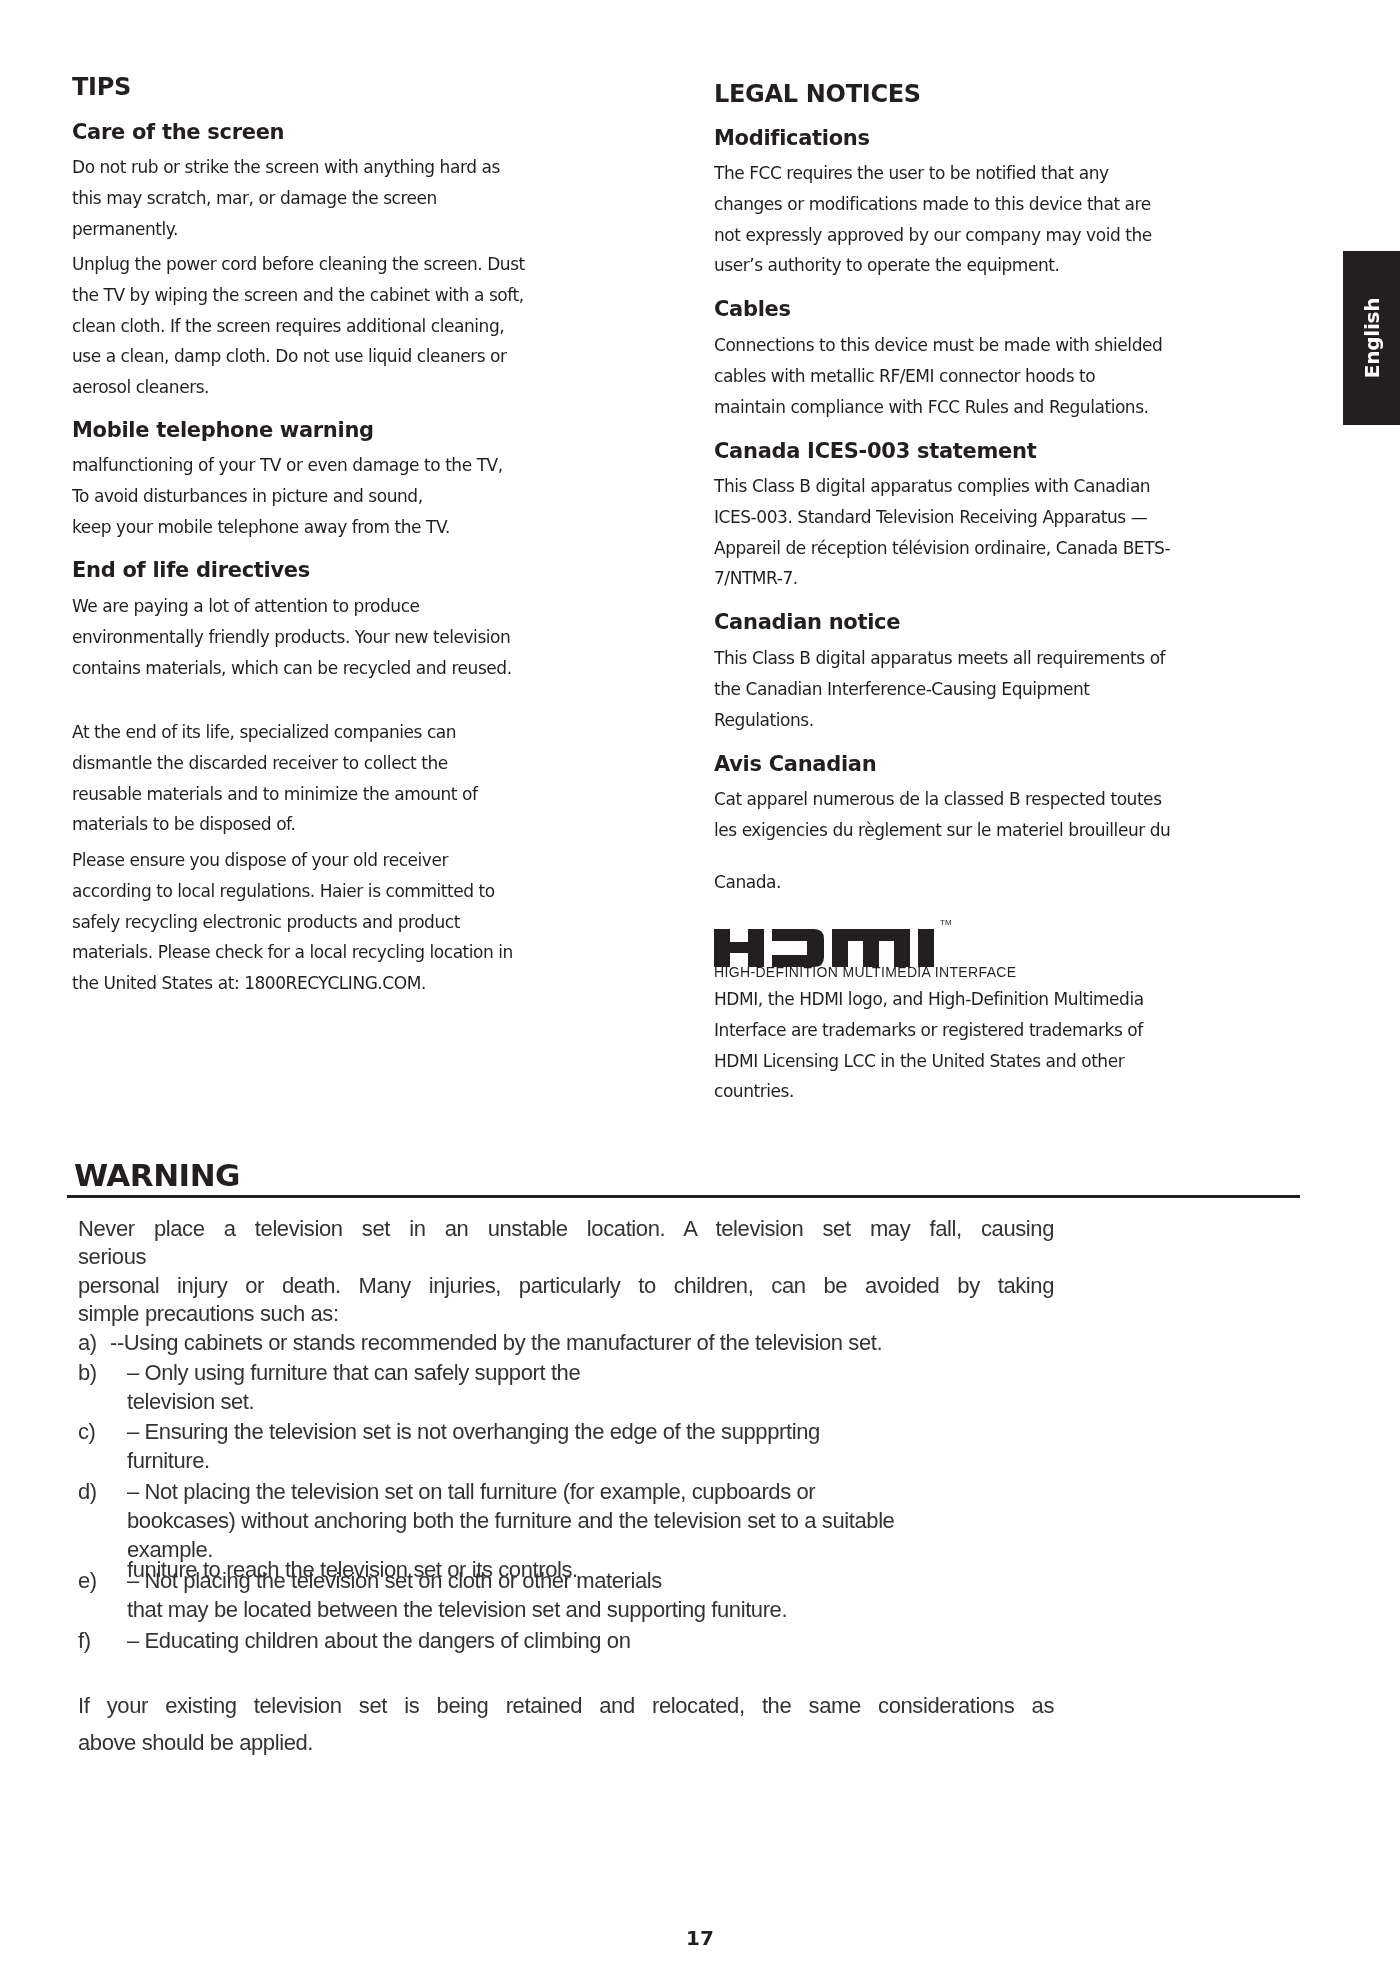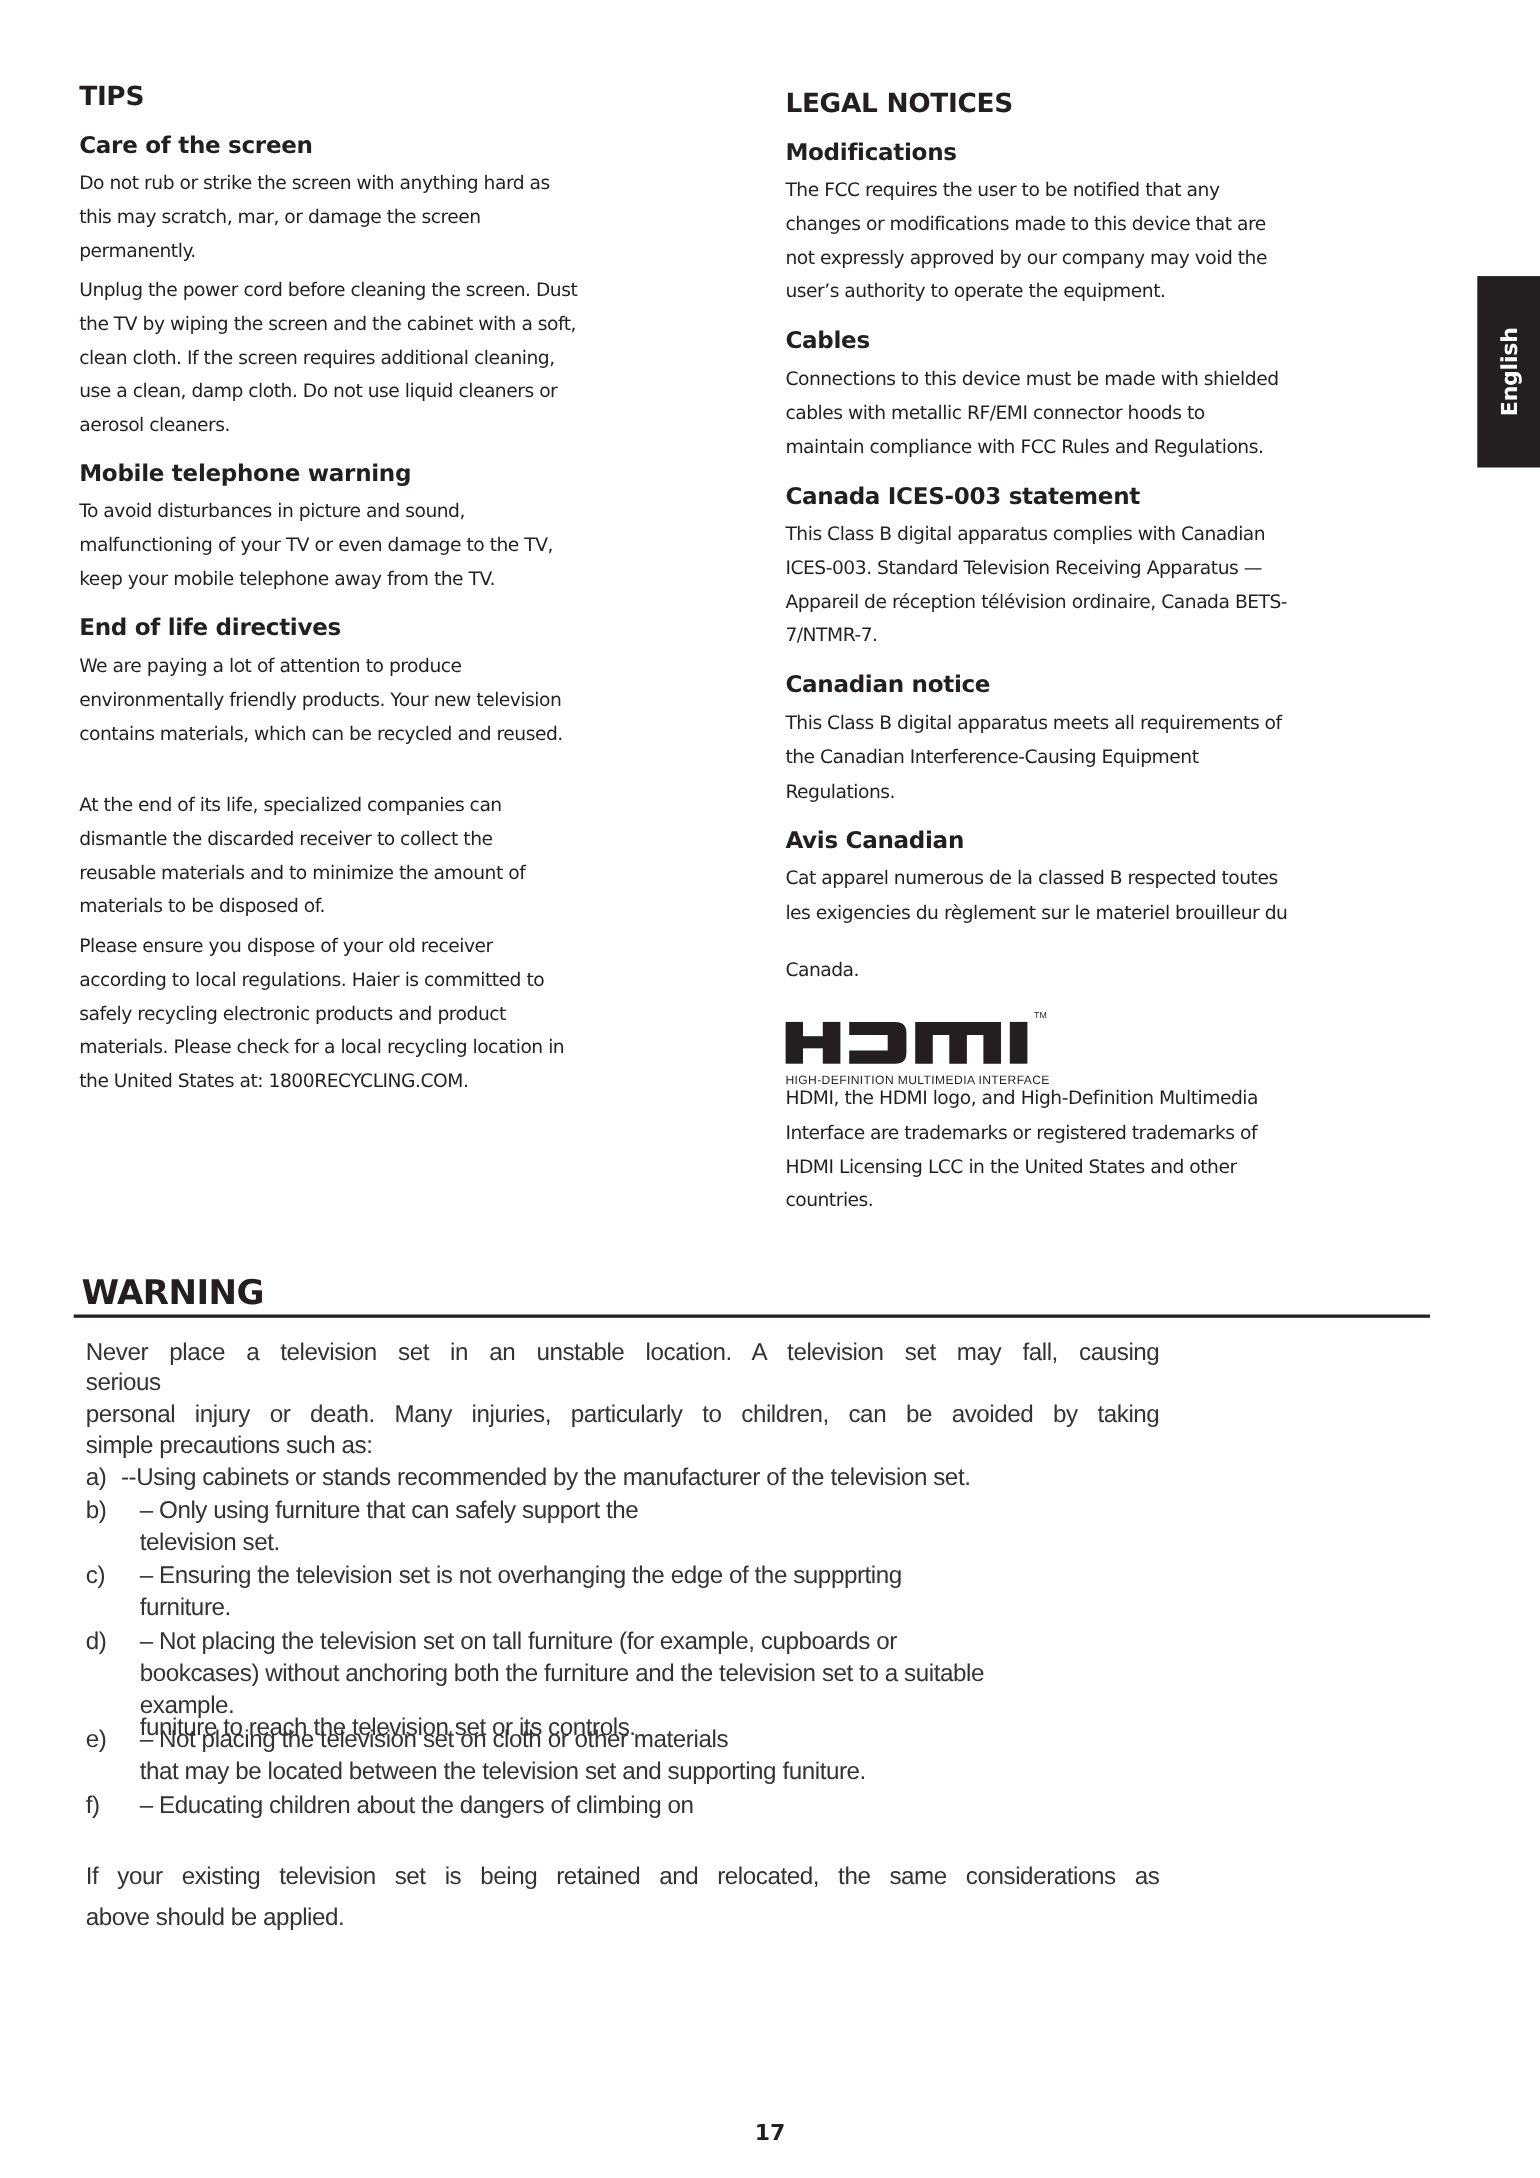--- a/index.html
+++ b/index.html
@@ -16,21 +16,21 @@
   .warn { font-family:"Liberation Sans", sans-serif; font-size:22px; color:#333333; letter-spacing:-0.4px; }
   .warn-line { position:absolute; left:78px; white-space:nowrap; line-height:28px; }
   .wl-justify { width:976px; text-align:justify; text-align-last:justify; }
   .li-label { position:absolute; left:78px; line-height:28px; }
   .li-text { position:absolute; left:127px; line-height:28px; white-space:nowrap; }
   .tab { left:1343px; top:251px; width:57px; height:174px; background:#231f20; }
   .tab-label { position:absolute; left:50%; top:50%; transform:translate(-50%,-50%) rotate(-90deg);
                color:#ffffff; font-weight:bold; font-size:20px; white-space:nowrap; letter-spacing:-0.2px; }
   .page-num { left:0; width:1400px; top:1926px; text-align:center; font-weight:bold; font-size:20px; }
   .hdmi { left:714px; top:918px; width:240px; height:62px; }
-  .hdmi-tag { left:714px; top:964px; font-family:"Liberation Sans", sans-serif; font-size:11px; letter-spacing:0.35px; color:#231f20; white-space:nowrap;margin-top:12px; }
+  .hdmi-tag { left:714px; top:964px; font-family:"Liberation Sans", sans-serif; font-size:14px; letter-spacing:0.35px; color:#231f20; white-space:nowrap; }
   .tm { left:940px; top:918px; font-family:"Liberation Sans", sans-serif; font-size:8px; }
 </style>
 </head>
 <body>
 
 <div class="abs tab">
   <span class="tab-label">English</span>
 </div>
 
 <div class="abs col-left h1" style="top:72px;">TIPS</div>
@@ -44,22 +44,22 @@
 <div class="abs col-left p" style="top:249px;">
     <div style="white-space: nowrap;">Unplug the power cord before cleaning the screen. Dust</div>
     <div style="white-space: nowrap;">the TV by wiping the screen and the cabinet with a soft,</div>
     <div style="white-space: nowrap;">clean cloth. If the screen requires additional cleaning,</div>
     <div style="white-space: nowrap;">use a clean, damp cloth. Do not use liquid cleaners or</div>
     <div style="white-space: nowrap;">aerosol cleaners.</div>
   </div>
 
 <div class="abs col-left h2" style="top:416px;">Mobile telephone warning</div>
 <div class="abs col-left p" style="top:450px;">
+    <div style="white-space: nowrap;">malfunctioning of your TV or even damage to the TV,</div>
     <div style="white-space: nowrap;">To avoid disturbances in picture and sound,</div>
-    <div style="white-space: nowrap;">malfunctioning of your TV or even damage to the TV,</div>
     <div style="white-space: nowrap;">keep your mobile telephone away from the TV.</div>
   </div>
 
 <div class="abs col-left h2" style="top:556px;">End of life directives</div>
 <div class="abs col-left p" style="top:591px;">
     <div style="white-space: nowrap;">We are paying a lot of attention to produce</div>
     <div style="white-space: nowrap;">environmentally friendly products. Your new television</div>
     <div style="white-space: nowrap;">contains materials, which can be recycled and reused.</div>
   </div>
 <div class="abs col-left p" style="top:717px;">

